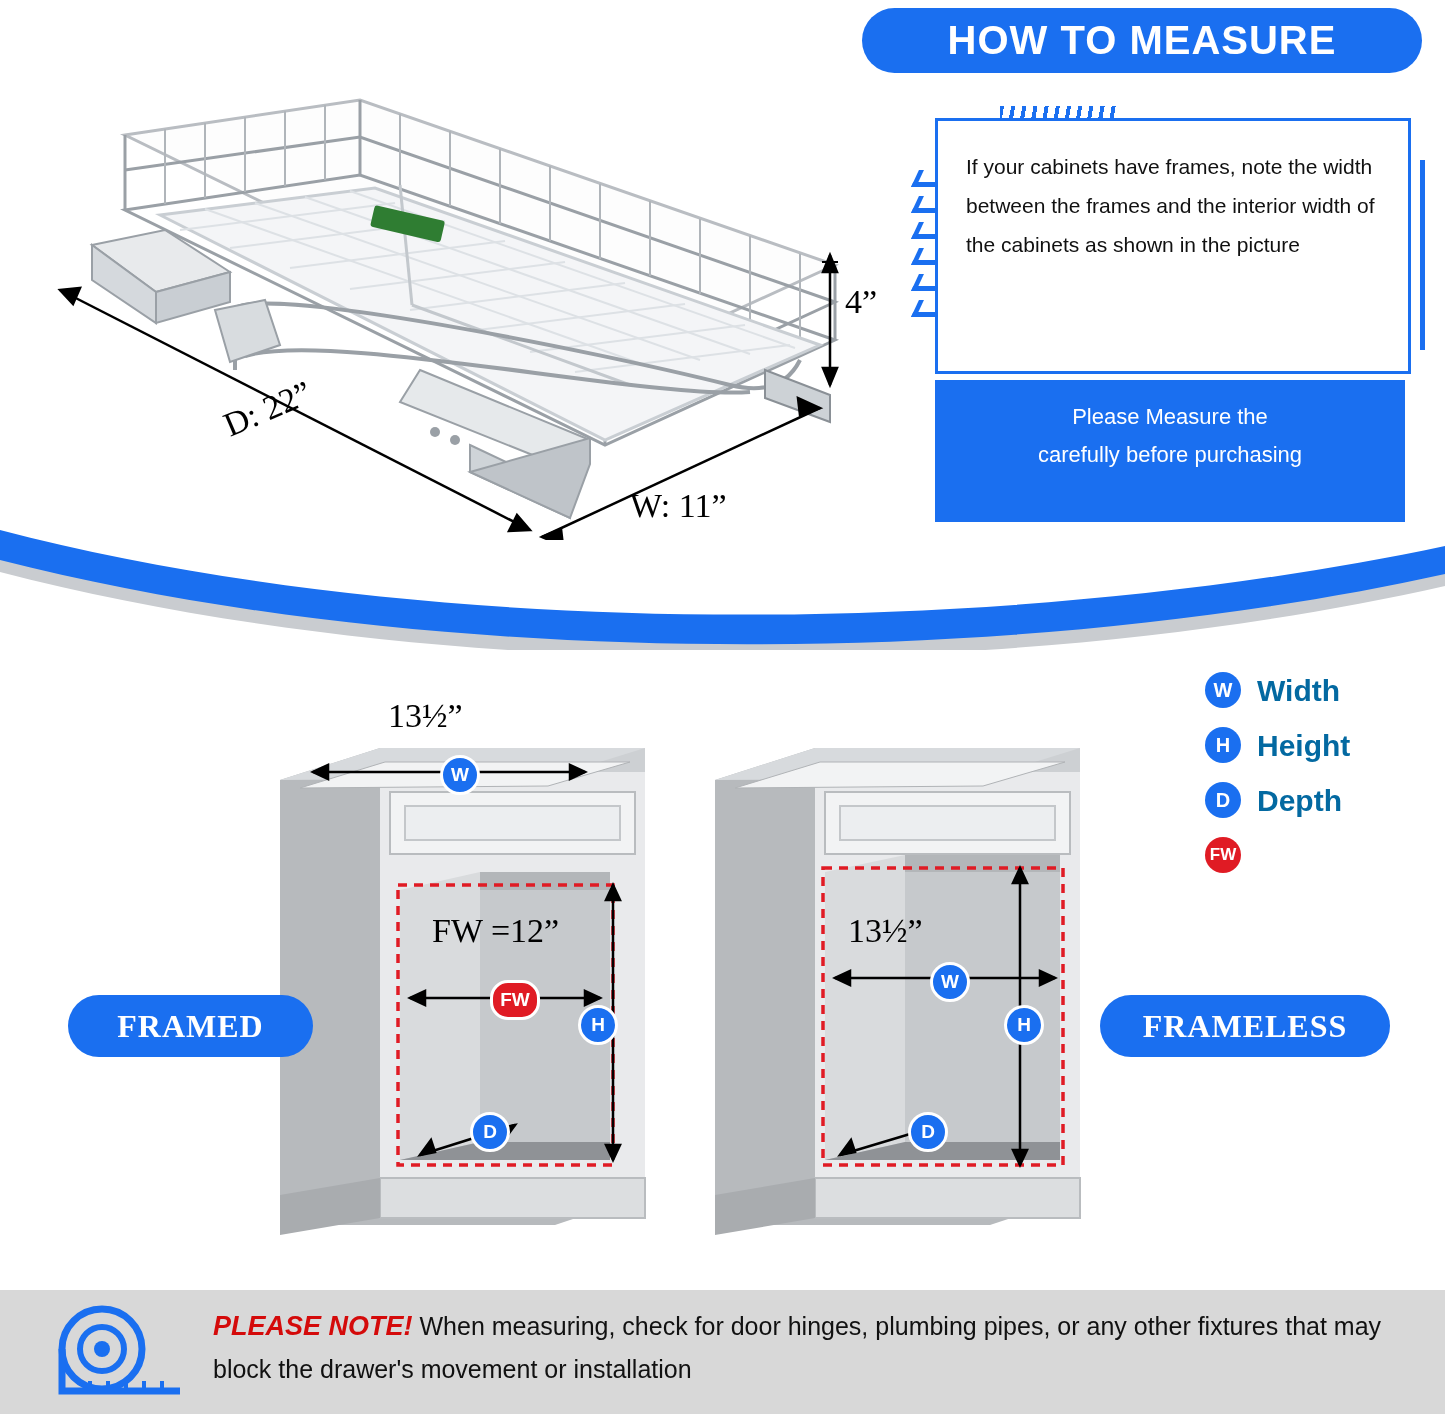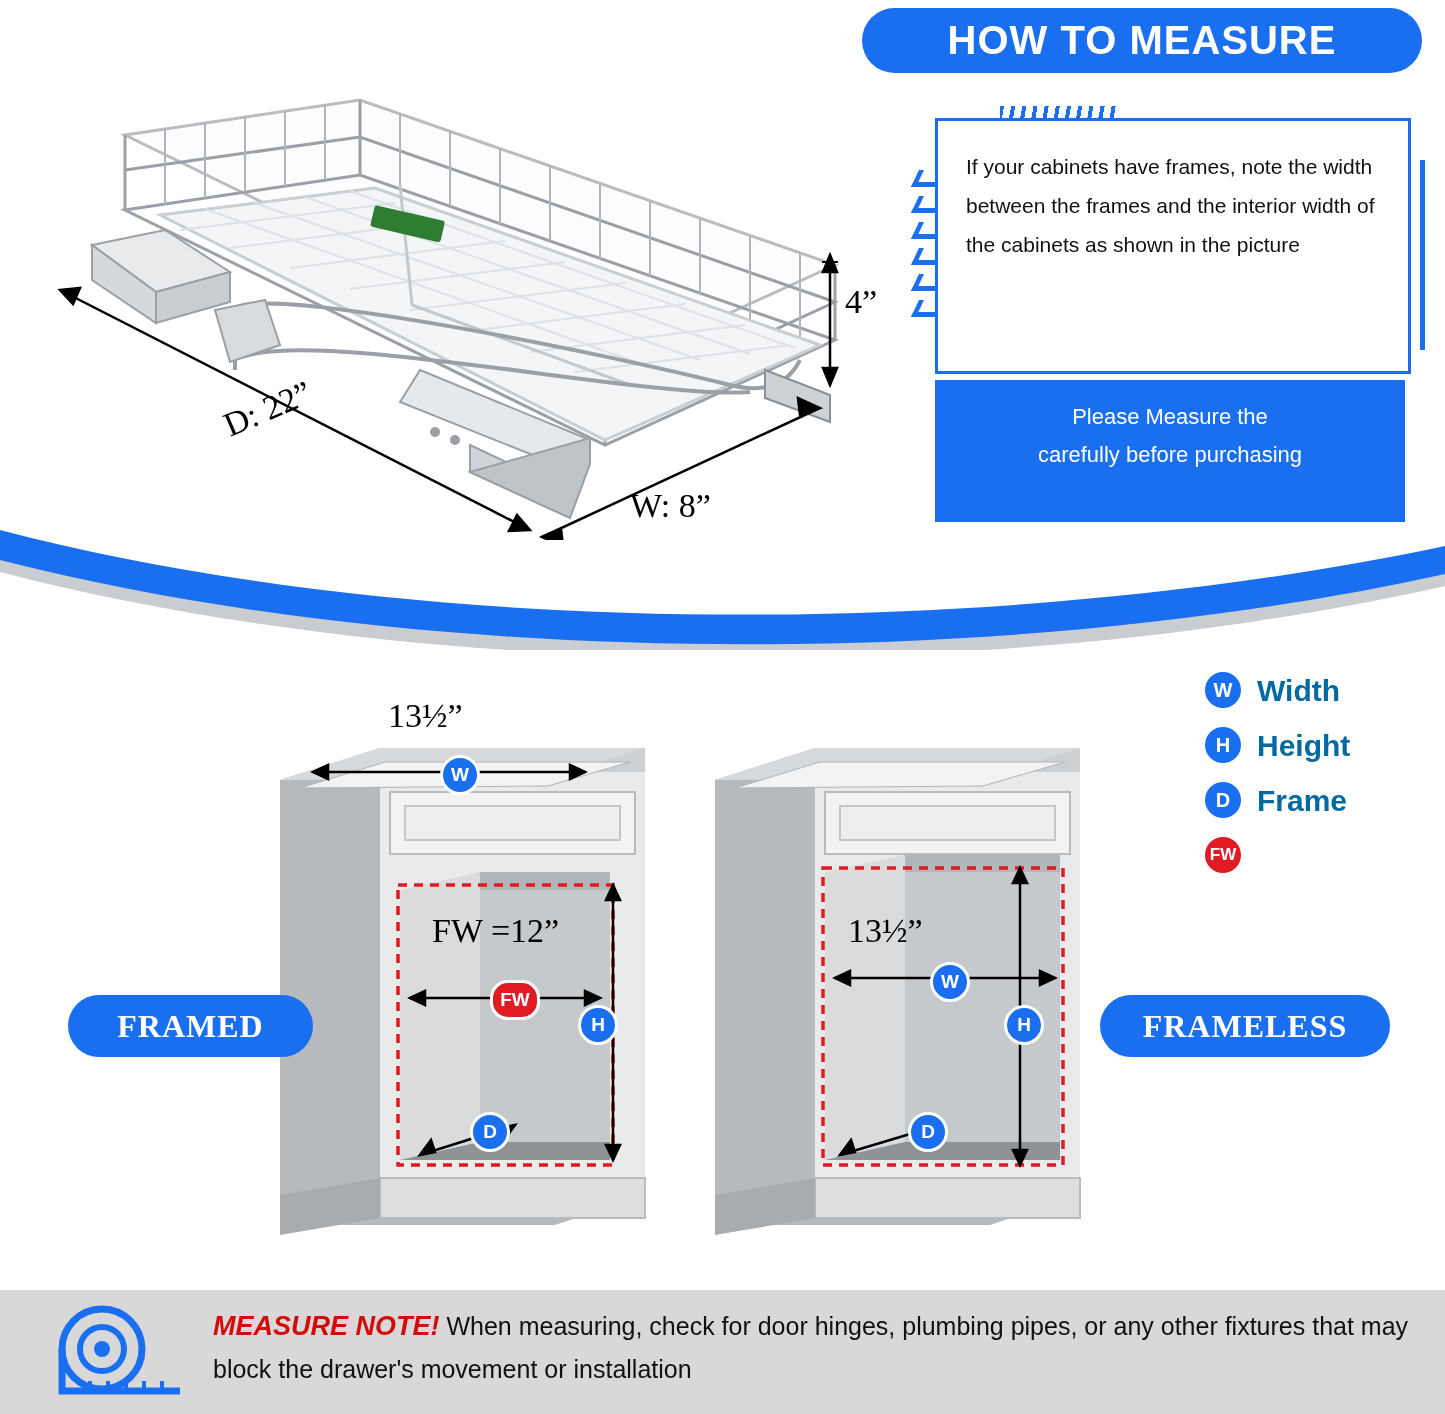--- a/index.html
+++ b/index.html
@@ -204,21 +204,21 @@
     <path d="M512 497 l19 -8 l2 17 Z" fill="#000"></path>
     <path d="M790 368 l-20 7 l-2 -17 Z" fill="#000"></path>
     <path d="M800 215 L800 345"></path>
     <path d="M800 215 l-7 17 l14 0 Z" fill="#000"></path>
     <path d="M800 345 l-7 -17 l14 0 Z" fill="#000"></path>
     <path d="M792 222 L808 222" stroke-width="2"></path>
   </g>
 </svg>
 
 <div class="abs dim-text" id="label-depth">D: 22”</div>
-<div class="abs dim-text" id="label-width">W: 8”</div>
+<div class="abs dim-text" id="label-width">W: 11”</div>
 <div class="abs dim-text" id="label-height">4”</div>
 
 <div class="abs" id="how-to-measure-badge">
   <span>HOW TO MEASURE</span>
 </div>
 
 <div class="abs" id="note-hatch-top"></div>
 <div class="abs" id="note-chev-left">
   <div class="chev"></div>
     <div class="chev"></div>
@@ -333,30 +333,30 @@
   <div class="legend-row">
     <div class="legend-dot">W</div>
     <div class="legend-label">Width</div>
   </div>
   <div class="legend-row">
     <div class="legend-dot">H</div>
     <div class="legend-label">Height</div>
   </div>
   <div class="legend-row">
     <div class="legend-dot">D</div>
-    <div class="legend-label">Frame</div>
+    <div class="legend-label">Depth</div>
   </div>
   <div class="legend-row">
     <div class="legend-dot red">FW</div>
   </div>
 </div>
 
 <div class="abs" id="bottom-bar"></div>
 <svg class="abs" id="tape-icon" viewBox="0 0 150 100">
   <circle cx="62" cy="44" r="40" fill="none" stroke="#1a6ff0" stroke-width="7"></circle>
   <circle cx="62" cy="44" r="22" fill="none" stroke="#1a6ff0" stroke-width="6"></circle>
   <circle cx="62" cy="44" r="8" fill="#1a6ff0"></circle>
   <path d="M22 44 L22 86 L140 86" fill="none" stroke="#1a6ff0" stroke-width="7"></path>
   <path d="M50 86 L50 76 M68 86 L68 76 M86 86 L86 76 M104 86 L104 76 M122 86 L122 76" stroke="#1a6ff0" stroke-width="4"></path>
 </svg>
 <div class="abs" id="please-note-text">
-  <span id="please-note-strong">MEASURE NOTE!</span><span> When measuring, check for door hinges, plumbing pipes, or any other fixtures that may block the drawer's movement or installation</span>
+  <span id="please-note-strong">PLEASE NOTE!</span><span> When measuring, check for door hinges, plumbing pipes, or any other fixtures that may block the drawer's movement or installation</span>
 </div>
 
 </body></html>

